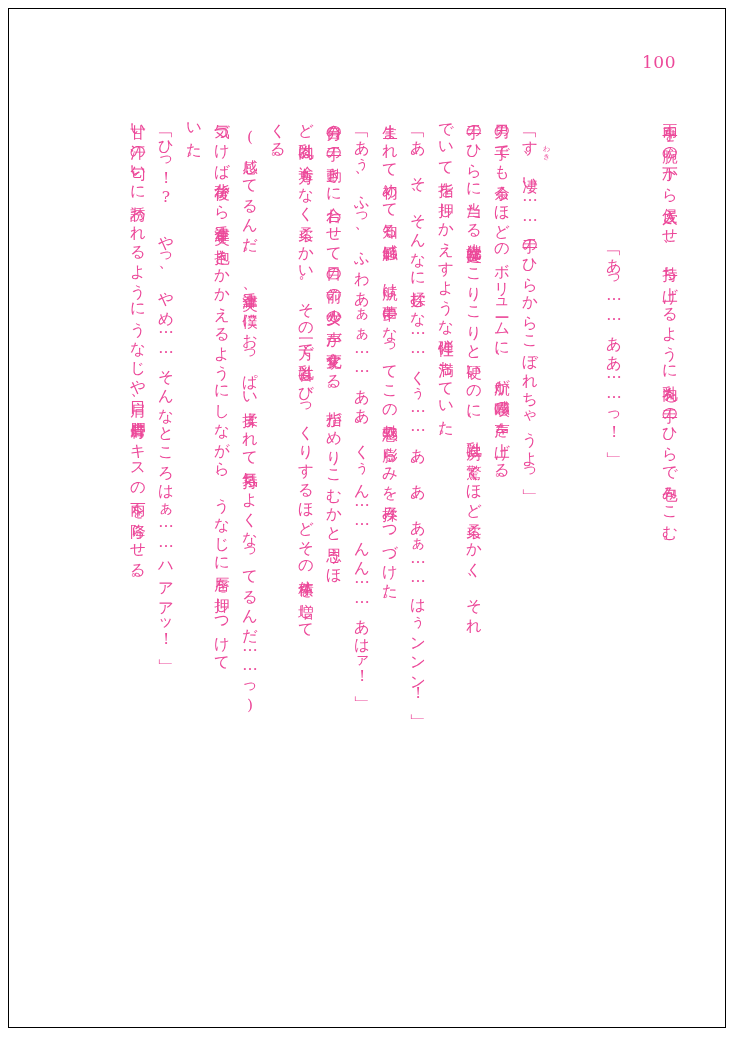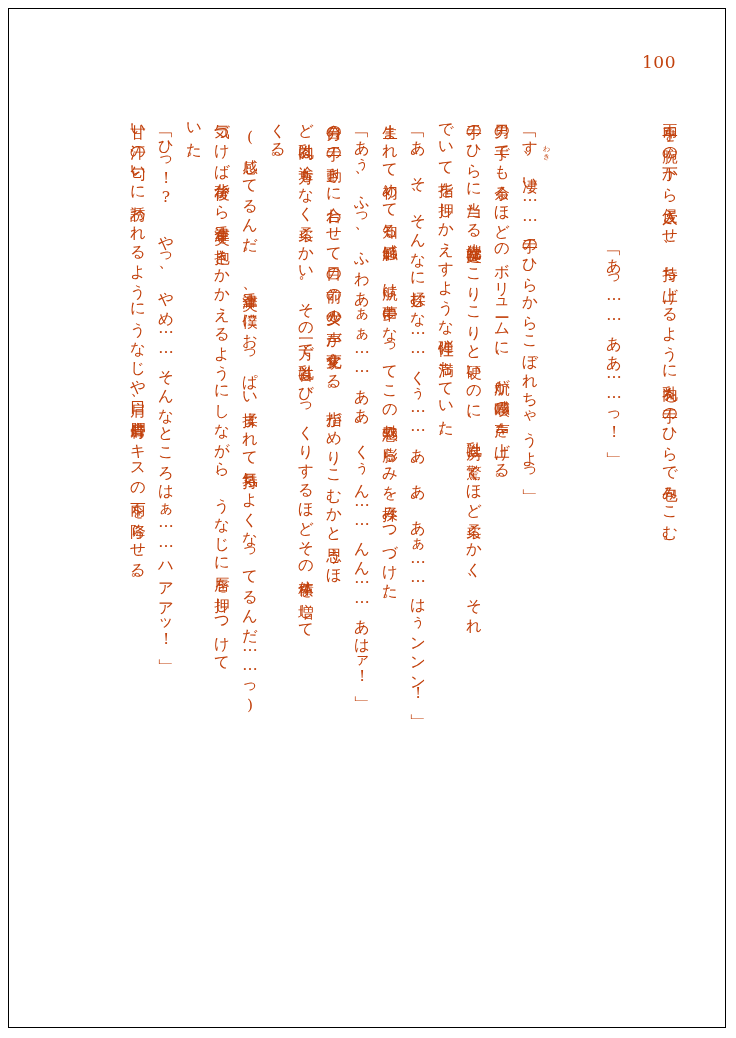--- a/index.html
+++ b/index.html
@@ -7,21 +7,21 @@
     padding: 0;
     background: #ffffff;
   }
   .page {
     position: relative;
     width: 736px;
     height: 1038px;
     background: #ffffff;
     overflow: hidden;
     font-family: "DejaVu Serif", "Liberation Serif", serif;
-    color: #c2410c;
+    color: #ec4899;
   }
   .page-border {
     position: absolute;
     left: 8px;
     top: 8px;
     width: 718px;
     height: 1020px;
     border: 1px solid #000000;
     box-sizing: border-box;
   }

